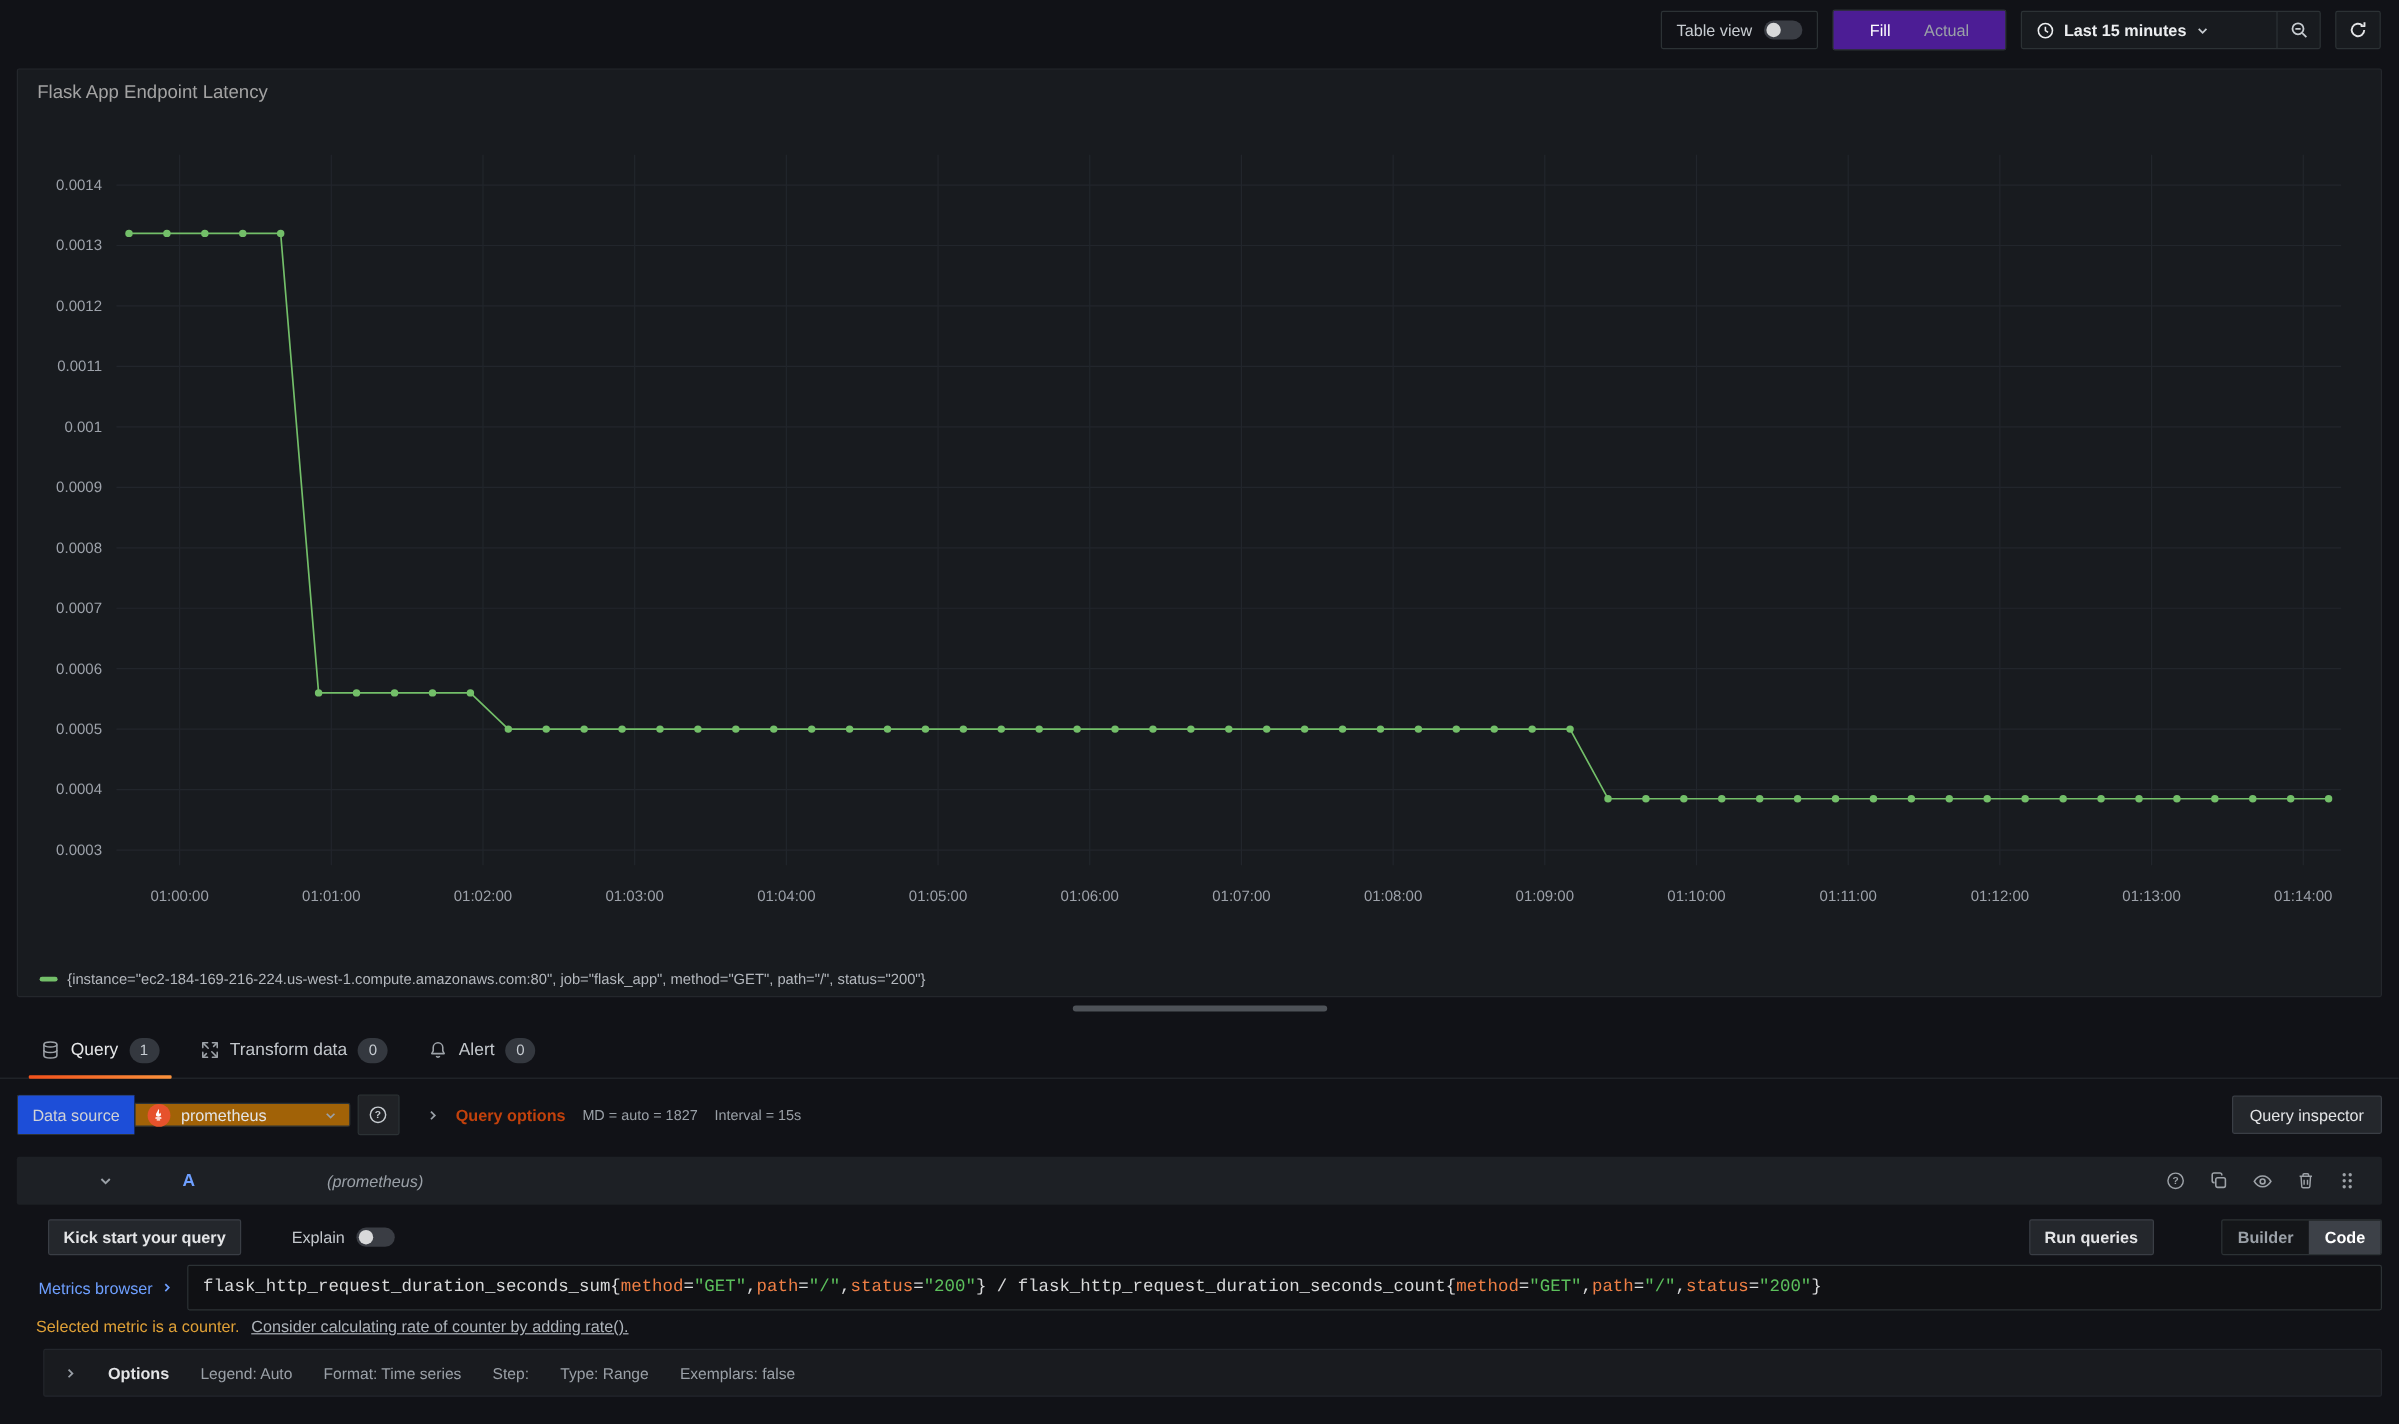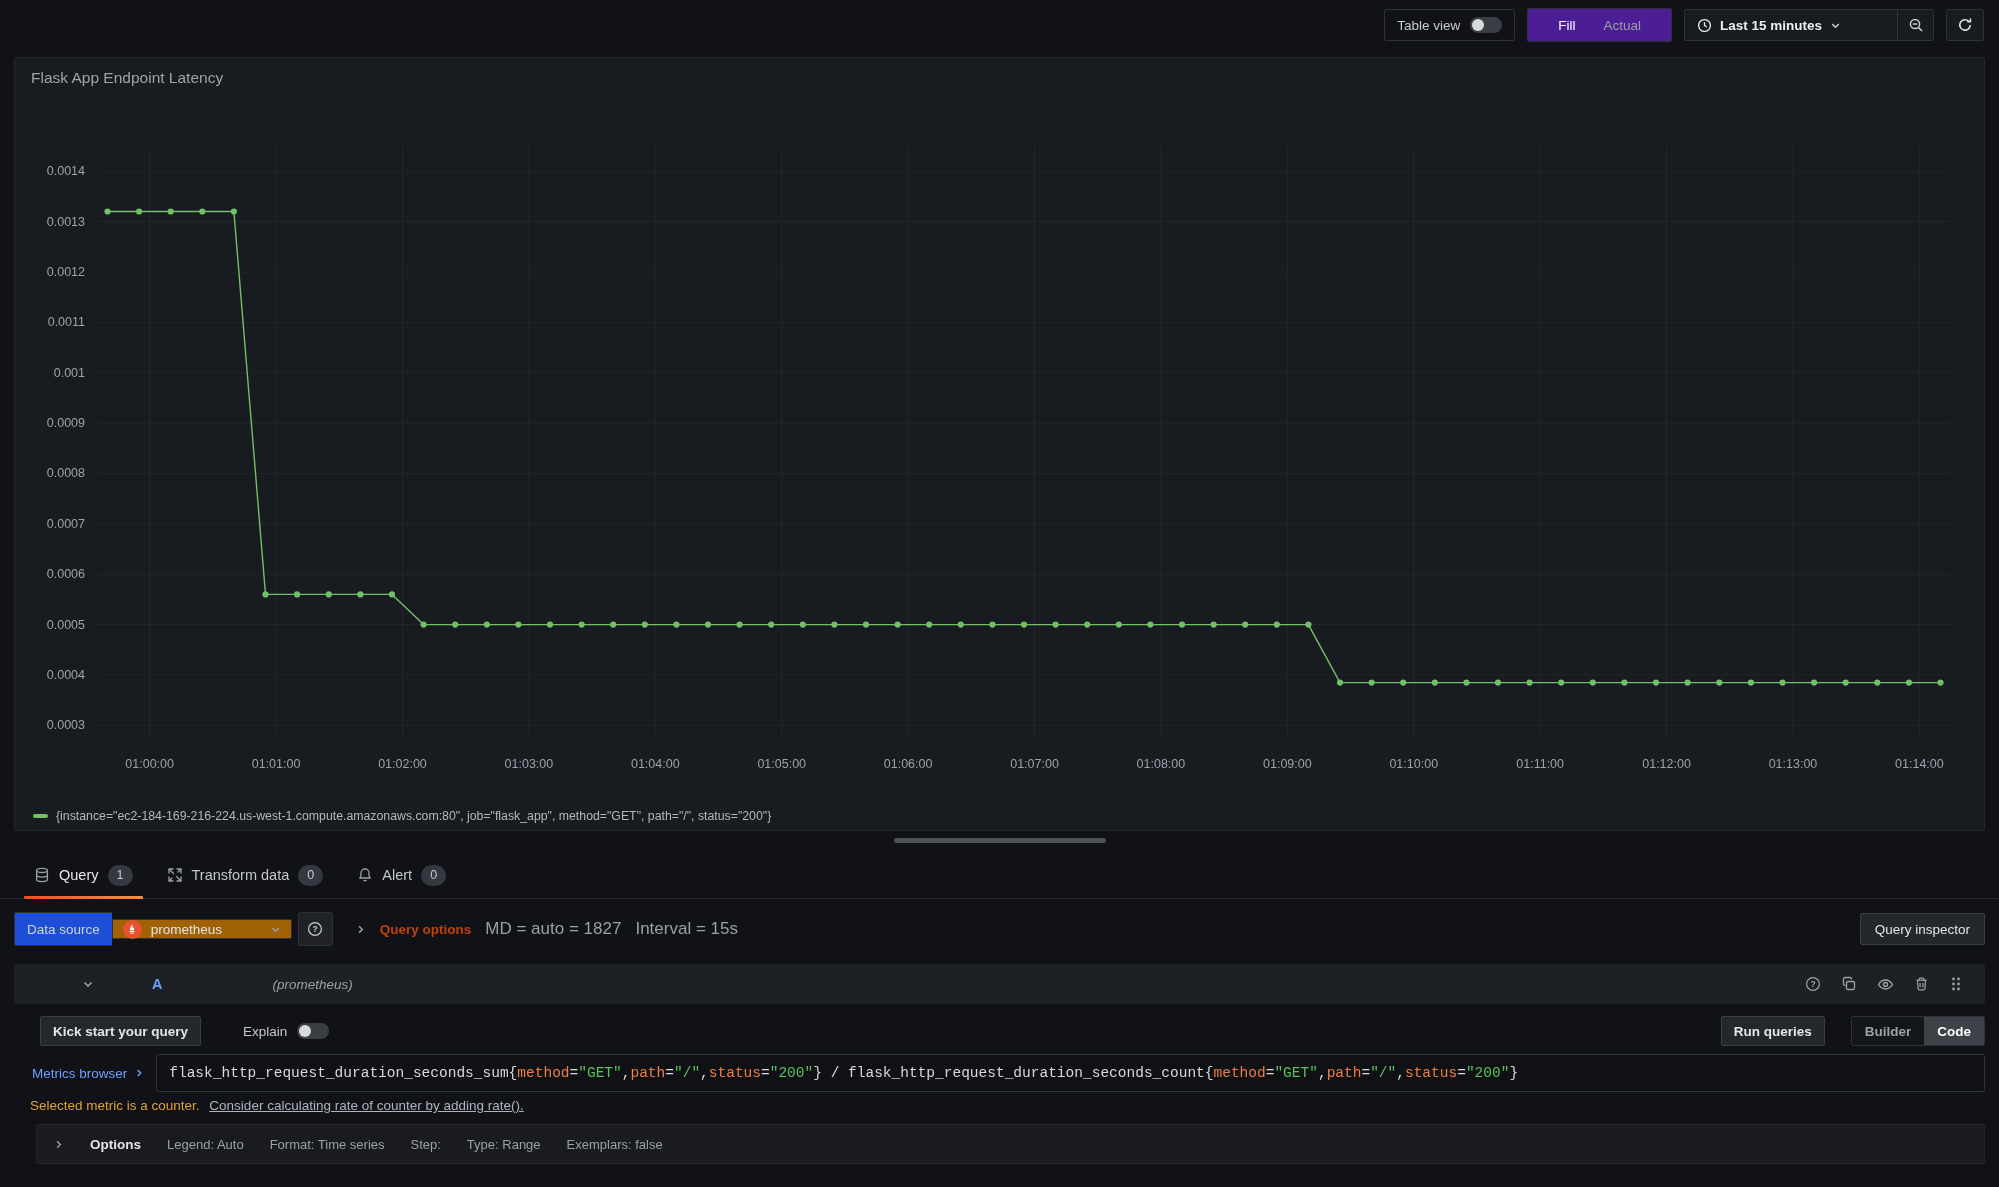--- a/index.html
+++ b/index.html
@@ -36,21 +36,21 @@
 
   .toggle { width:32px; height:16px; border-radius:9px; background:#3a3d44; position:relative; cursor:pointer; flex:none; }
   .toggle .knob { position:absolute; left:2px; top:2px; width:12px; height:12px; border-radius:50%; background:#d8d9da; }
 
   
   .panel {
     position:absolute; left:14px; top:57px; width:1971px; height:774px;
     background:#181b1f; border:1px solid #24272c; border-radius:2px;
   }
   .panel-title { padding:11px 16px 0 16px; font-size:15.5px; font-weight:500; color:#a3a3a3; }
-  .chart-wrap { position:absolute; left:8px; top:48px; width:1955px; height:700px;text-align:right; }
+  .chart-wrap { position:absolute; left:8px; top:31px; width:1955px; height:700px;text-align:right; }
   .legend-row { position:absolute; left:18px; bottom:7px; display:flex; align-items:center; gap:8px; }
   .legend-marker { width:15px; height:4px; border-radius:2px; background:#73bf69; flex:none; }
   .legend-label { font-size:12.3px; color:#b4b8be; }
 
   .resize-handle {
     position:absolute; top:838px; left:50%; transform:translateX(-50%);
     width:212px; height:5px; border-radius:3px; background:#4e5258; cursor:row-resize;
   }
 
   
@@ -74,21 +74,21 @@
 
   
   .ds-row { position:absolute; top:910px; left:14px; right:14px; height:38px; display:flex; align-items:center; }
   .ds-label { background:#1d4ed8; border:1px solid #2c3235; border-right:none; height:34px; display:flex; align-items:center; padding:0 12px; color:#d0d2d6; border-radius:2px 0 0 2px; }
   .ds-select { background:#a16207; border:1px solid #2c3235; height:20px; width:180px; display:flex; align-items:center; gap:9px; padding:0 10px; cursor:pointer; border-radius:0 2px 2px 0; }
   .ds-select .name { flex:1; color:#e3e4e6; }
   .prom-circle { width:19px; height:19px; border-radius:50%; background:#e6522c; display:flex; align-items:center; justify-content:center; flex:none; }
   .help-btn { width:35px; height:34px; border:1px solid #2c3235; background:#202226; display:flex; align-items:center; justify-content:center; margin-left:6px; cursor:pointer; border-radius:2px; }
   .qopts { display:flex; align-items:center; gap:14px; margin-left:22px; }
   .qopts .link { color:#c2410c; font-weight:700; cursor:pointer; }
-  .qopts .meta { color:#9aa0a7; font-size:17px; }
+  .qopts .meta { color:#9aa0a7; font-size:12px; }
   .inspector-btn {
     margin-left:auto; height:32px; padding:0 14px; display:flex; align-items:center;
     background:#24272c; border:1px solid #3a3e45; border-radius:2px; color:#e3e4e6; font-weight:500; cursor:pointer;
   }
 
   
   .q-header {
     position:absolute; top:964px; left:14px; right:14px; height:40px;
     background:#1d2025; border-radius:2px; display:flex; align-items:center;
   }
@@ -99,21 +99,21 @@
   .q-icons .icon { cursor:pointer; }
 
   .q-toolbar { position:absolute; top:1015px; left:40px; right:14px; height:32px; display:flex; align-items:center; }
   .btn-sec {
     height:30px; padding:0 12px; display:flex; align-items:center;
     background:#24272c; border:1px solid #3a3e45; border-radius:2px;
     color:#e3e4e6; font-weight:600; cursor:pointer;
   }
   .explain { display:flex; align-items:center; gap:10px; margin-left:42px; color:#c3c7cc; }
   .q-toolbar-right { margin-left:auto; display:flex; align-items:center; gap:26px; }
-  .mode-group { display:flex; height:30px; border:1px solid #2c3235; border-radius:2px; overflow:hidden; background:#141619; }
+  .mode-group { display:flex; height:30px; border:1px solid #2c3235; border-radius:2px; overflow:hidden; background:#141619;margin-left:30px; }
   .mode-seg { padding:0 13px; display:flex; align-items:center; color:#9aa0a7; font-weight:600; cursor:pointer; }
   .mode-seg.active { background:#3d4148; color:#ffffff; }
 
   .editor-row { position:absolute; top:1054px; left:14px; right:14px; display:flex; align-items:center; }
   .mb-label { display:flex; align-items:center; gap:7px; color:#6e9fff; font-weight:400; padding:0 12px 0 18px; cursor:pointer; white-space:nowrap; }
   .code-input {
     flex:1; height:38px; background:#101114; border:1px solid #2c3235; border-radius:2px;
     display:flex; align-items:center; padding:0 12px; overflow:hidden; cursor:text;
     font-family:"Liberation Mono","DejaVu Sans Mono",monospace; font-size:14.5px; white-space:pre;
   }

